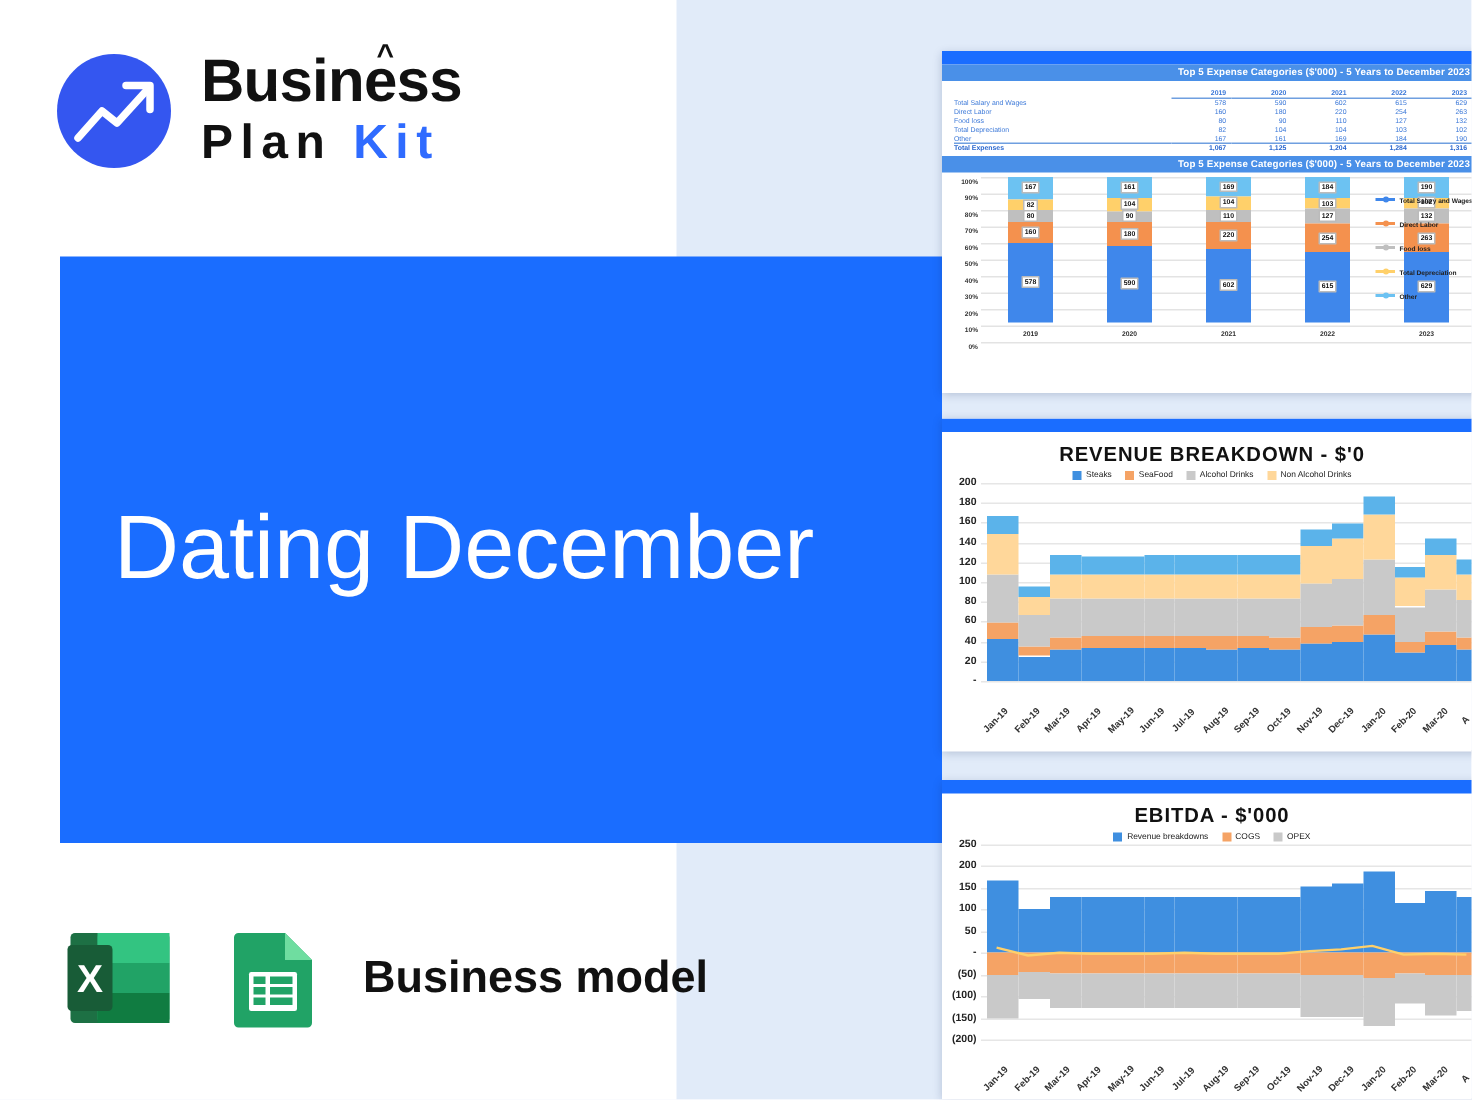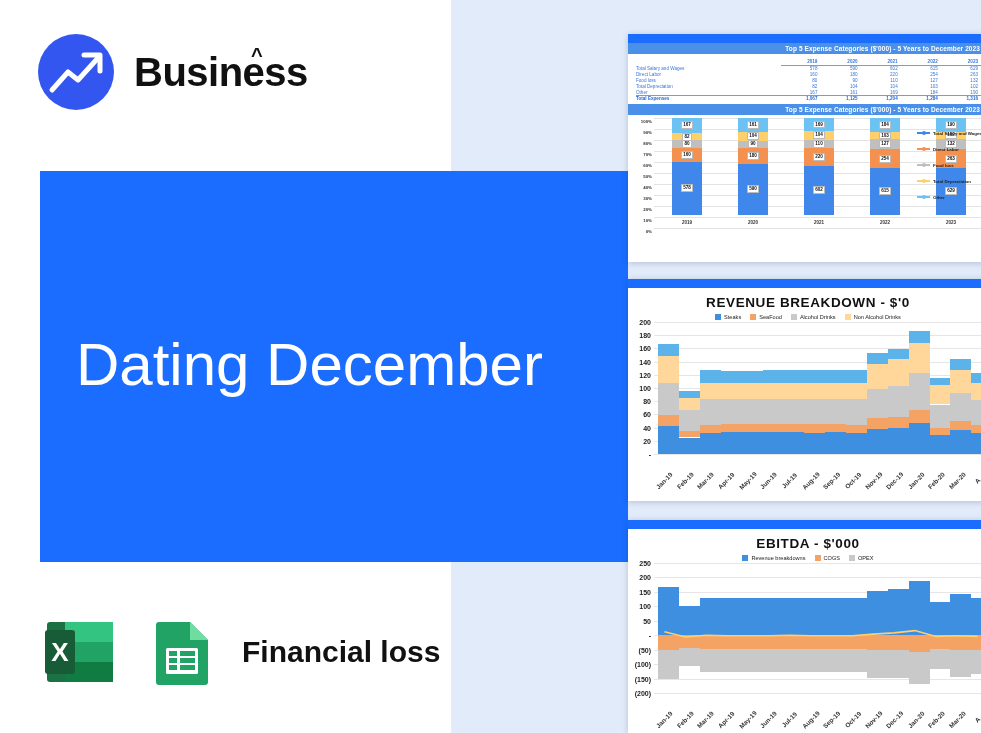--- a/index.html
+++ b/index.html
@@ -148,20 +148,24 @@
     <div class="logo-mark">
       <svg width="76" height="76" viewBox="0 0 76 76">
         <path d="M14 56 L30 38 L40 46 L60 24" stroke="#ffffff" stroke-width="5" fill="none" stroke-linecap="round" stroke-linejoin="round"></path>
         <path d="M46 21 L62 21 L62 37" stroke="#ffffff" stroke-width="5" fill="none" stroke-linecap="round" stroke-linejoin="round"></path>
       </svg>
     </div>
     <div class="logo-text">
       <div class="logo-line1">
         <span>Business</span>
         <span class="hat">^</span>
+      </div>
+      <div class="logo-line2">
+        <span>Plan</span>
+        <span class="kit">Kit</span>
       </div>
     </div>
   </div>
 
   <div class="hero-title">Dating December</div>
 
   <div class="footer">
     <div class="icon-excel">
       <svg width="80" height="80" viewBox="0 0 80 80">
         <rect x="7" y="10" width="30" height="60" rx="3" fill="#1d7044"></rect>
@@ -179,21 +183,21 @@
         <path d="M46 8 l18 18 h-18 z" fill="#6fdda0"></path>
         <rect x="22" y="34" width="32" height="26" rx="1.5" fill="#ffffff"></rect>
         <rect x="25" y="37" width="8" height="5" fill="#21a366"></rect>
         <rect x="36" y="37" width="15" height="5" fill="#21a366"></rect>
         <rect x="25" y="44" width="8" height="5" fill="#21a366"></rect>
         <rect x="36" y="44" width="15" height="5" fill="#21a366"></rect>
         <rect x="25" y="51" width="8" height="5" fill="#21a366"></rect>
         <rect x="36" y="51" width="15" height="5" fill="#21a366"></rect>
       </svg>
     </div>
-    <div class="footer-label">Financial loss</div>
+    <div class="footer-label">Business model</div>
   </div>
 
   <div class="card card1">
     <div class="card-topbar"></div>
     <div class="xl-band">Top 5 Expense Categories ($'000) - 5 Years to December 2023</div>
     <div class="mini-table">
       <table id="tbl-expense">
           <tbody>
             <tr>
               <th class="lbl"></th>

